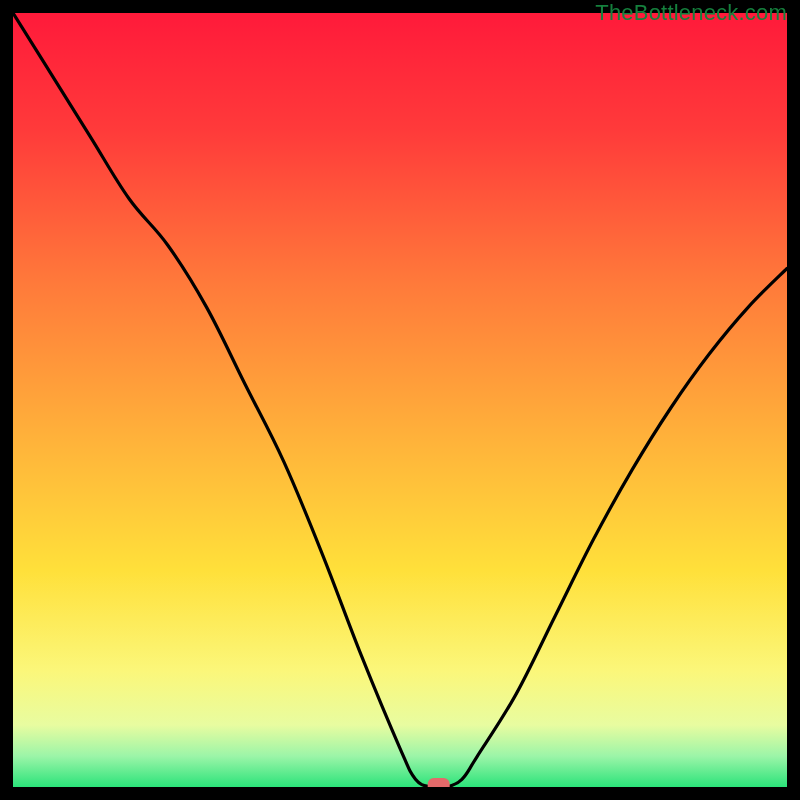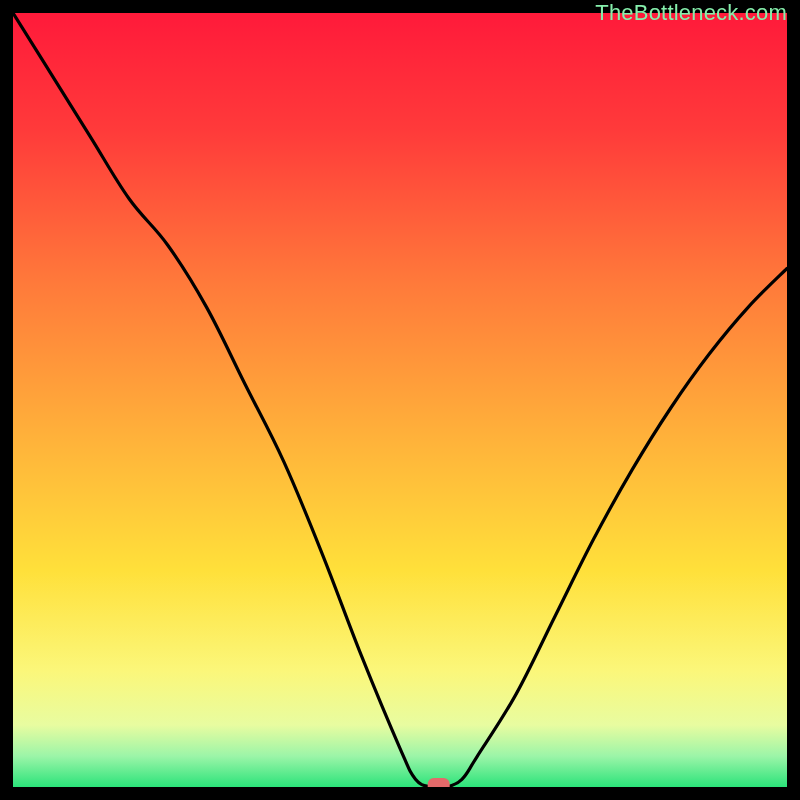--- a/index.html
+++ b/index.html
@@ -16,21 +16,21 @@
     left: 13px;
     top: 13px;
     width: 774px;
     height: 774px;
     overflow: hidden;
   }
   .attribution {
     position: absolute;
     top: 0px;
     right: 13px;
-    color: #86efac;
+    color: #15803d;
     font-size: 22px;
     font-weight: 500;
     z-index: 3;
     letter-spacing: 0.2px;
   }
   svg {
     display: block;
   }
 </style>
 </head>

